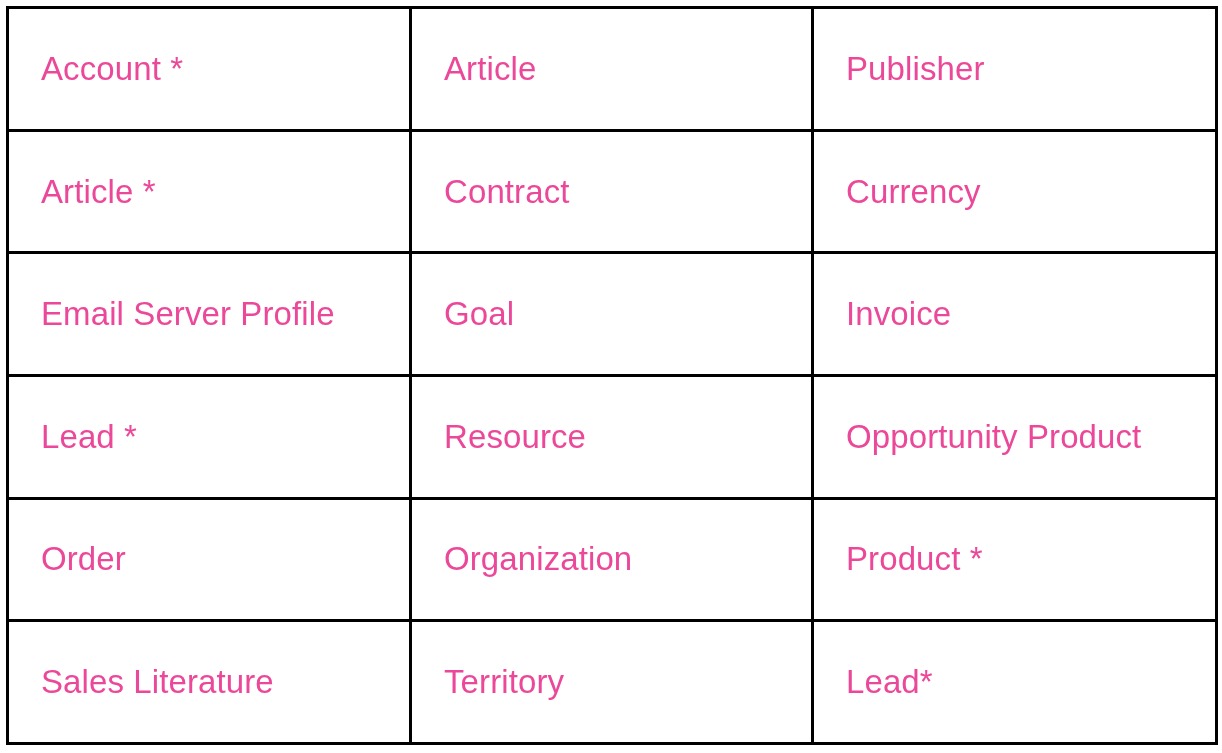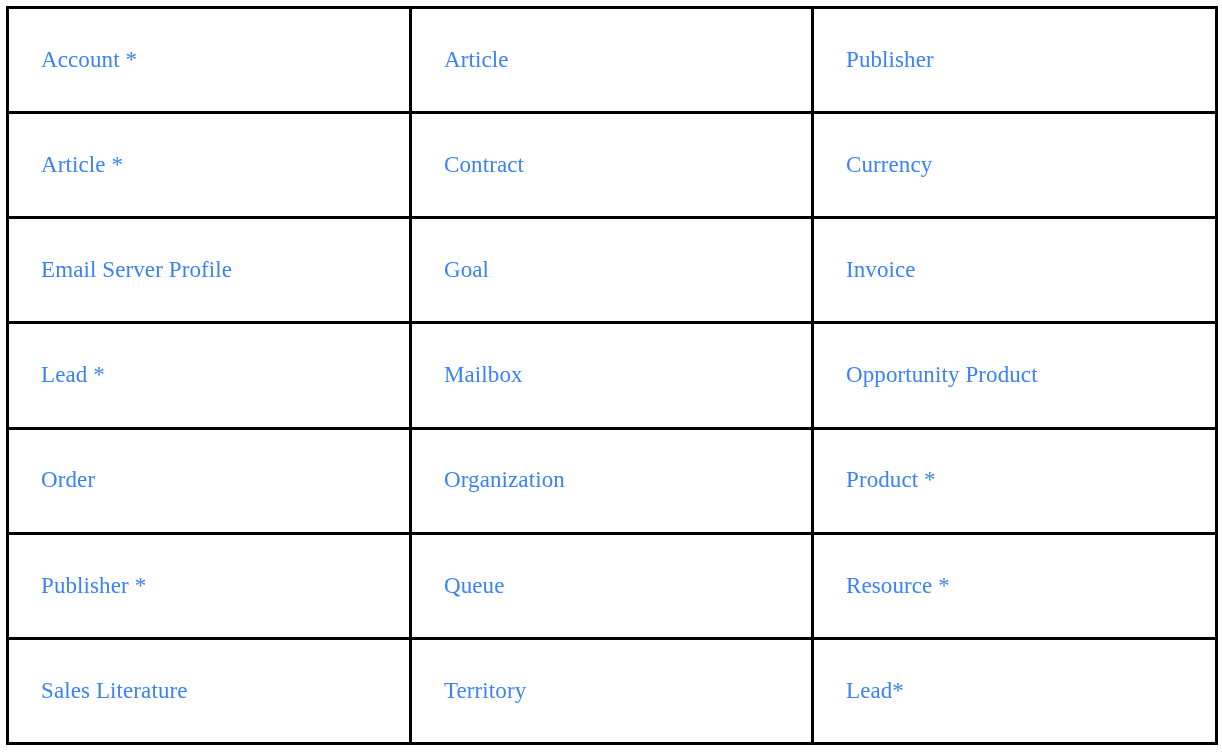--- a/index.html
+++ b/index.html
@@ -46,26 +46,26 @@
     border: 3px solid #000000;
     padding: 0 10px 0 32px;
     vertical-align: middle;
     background: #ffffff;
     overflow: hidden;
     white-space: nowrap;
   }
 
   .cell-label {
     display: block;
-    font-size: 23px;
+    font-size: 33px;
     line-height: 1.15;
     font-weight: 400;
-    color: #3b82f6;
+    color: #ec4899;
     letter-spacing: 0.1px;
-    font-family: Liberation Serif, serif;
+    font-family: Liberation Sans, sans-serif;
   }
 </style>
 </head>
 <body>
 
 <div class="sheet">
 
   <table class="entity-table">
     <colgroup>
       <col class="c-left">
@@ -109,50 +109,39 @@
         <td>
             <span class="cell-label">Invoice</span>
           </td>
       </tr>
 
       <tr>
         <td>
             <span class="cell-label">Lead *</span>
           </td>
         <td>
-            <span class="cell-label">Mailbox</span>
+            <span class="cell-label">Resource</span>
           </td>
         <td>
             <span class="cell-label">Opportunity Product</span>
           </td>
       </tr>
 
       <tr>
         <td>
             <span class="cell-label">Order</span>
           </td>
         <td>
             <span class="cell-label">Organization</span>
           </td>
         <td>
             <span class="cell-label">Product *</span>
           </td>
       </tr>
 
-      <tr>
-        <td>
-            <span class="cell-label">Publisher *</span>
-          </td>
-        <td>
-            <span class="cell-label">Queue</span>
-          </td>
-        <td>
-            <span class="cell-label">Resource *</span>
-          </td>
-      </tr>
 
       <tr>
         <td>
             <span class="cell-label">Sales Literature</span>
           </td>
         <td>
             <span class="cell-label">Territory</span>
           </td>
         <td>
             <span class="cell-label">Lead*</span>

